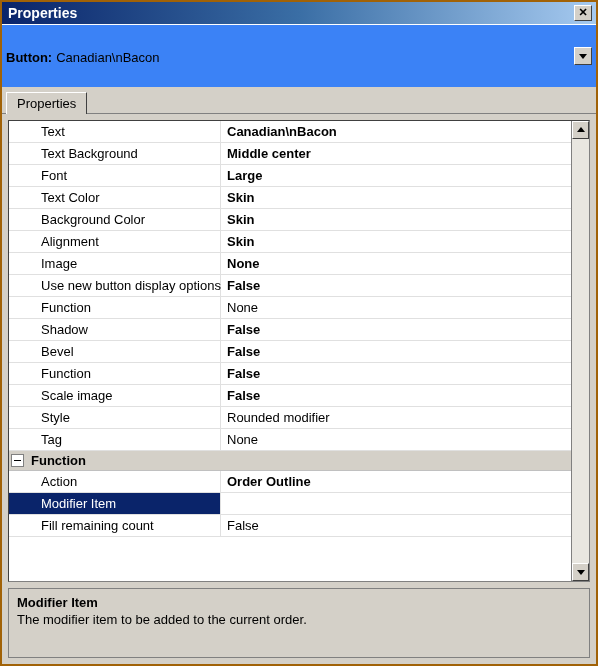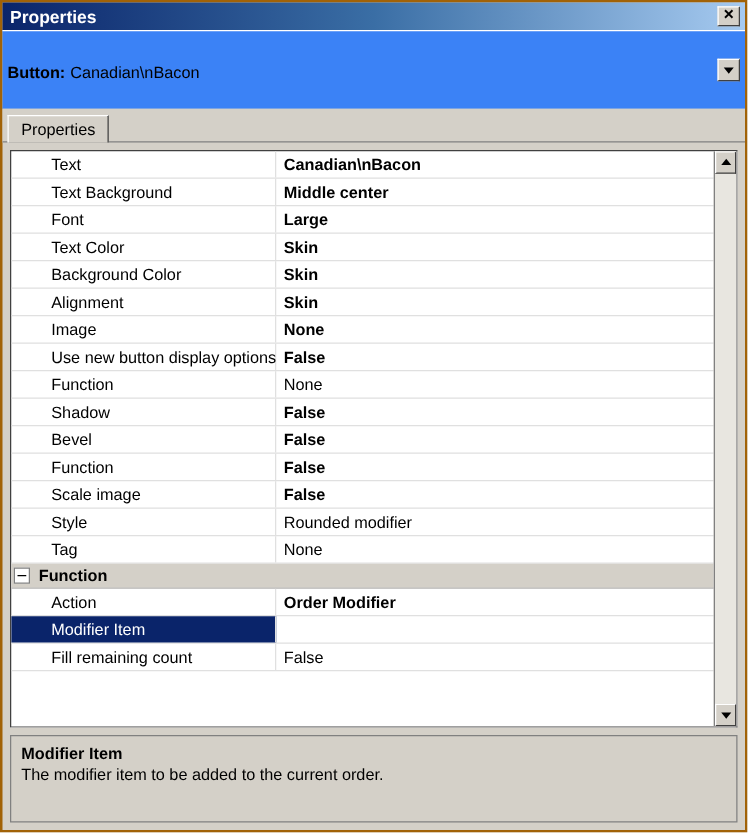--- a/index.html
+++ b/index.html
@@ -317,21 +317,21 @@
             <span>None</span>
           </div>
         </div>
         <div class="cat">
           <div class="expander"></div>
           <span>Function</span>
         </div>
         <div class="row">
           <div class="pname">Action</div>
           <div class="pval bold">
-            <span>Order Modifier</span>
+            <span>Order Outline</span>
           </div>
         </div>
         <div class="row selected">
           <div class="pname">Modifier Item</div>
         </div>
         <div class="row">
           <div class="pname">Fill remaining count</div>
           <div class="pval">
             <span>False</span>
           </div>

